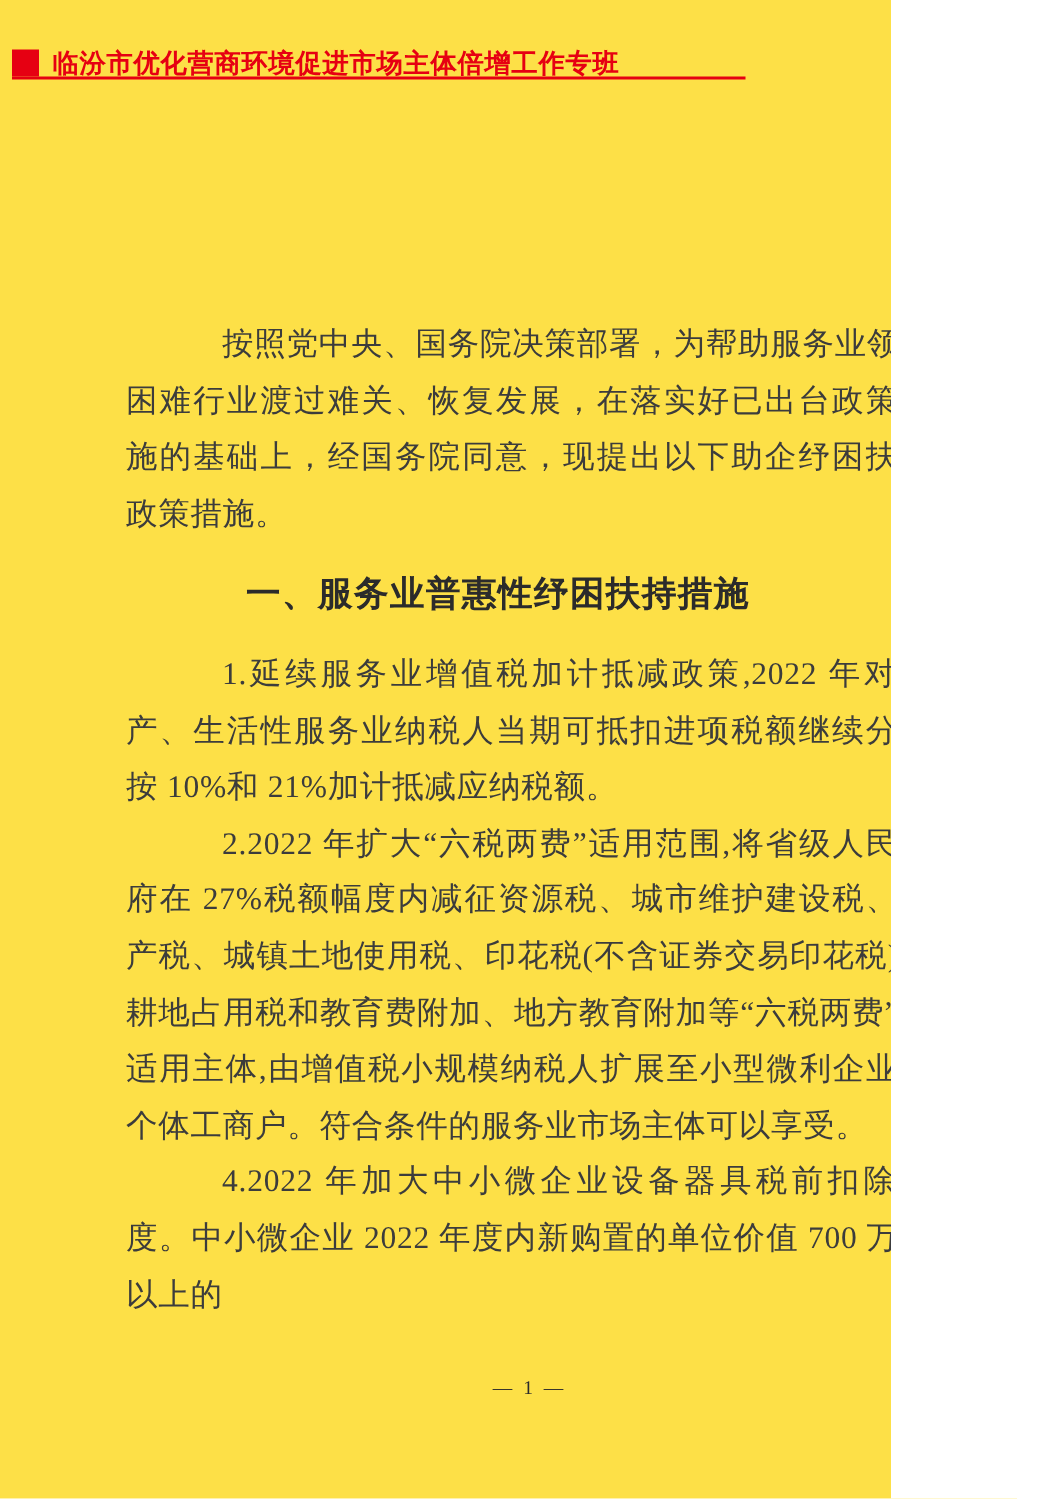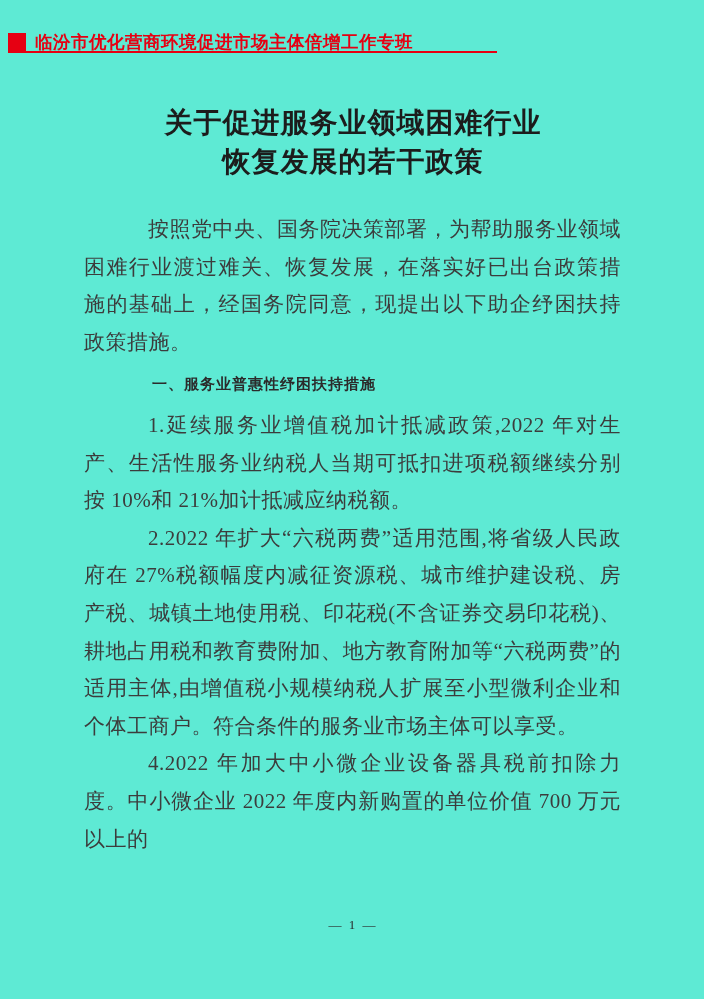--- a/index.html
+++ b/index.html
@@ -1,20 +1,20 @@
 <!DOCTYPE html>
 <html><head>
 <meta charset="utf-8">
 <style>
   html, body { margin: 0; padding: 0; background: #ffffff; }
   .page {
     position: relative;
-    width: 704px;
+    width: 594px;
     height: 999px;
-    background: #5eead4;
+    background: #fde047;
     overflow: hidden;
     font-family: "Liberation Serif", "DejaVu Serif", serif;
   }
   
   .letterhead {
     position: absolute;
     top: 30px;
     left: 8px;
     display: flex;
     align-items: center;
@@ -66,25 +66,25 @@
     color: #3c3c3c;
     text-align: justify;
     text-justify: inter-character;
   }
   .para {
     margin: 0;
     text-indent: 64px;
     letter-spacing: 0.5px;
   }
   .section-heading {
-    margin: 4px;
+    margin: 16px;
     text-indent: 64px;
     font-family: "Liberation Sans", "DejaVu Sans", sans-serif;
     font-weight: 700;
-    font-size: 15px;
+    font-size: 23px;
     line-height: 37.6px;
     color: #2b2b2b;
     letter-spacing: 1px;
   }
   
   .page-number {
     position: absolute;
     top: 917px;
     left: 0;
     width: 706px;
@@ -98,24 +98,20 @@
 <body>
 
 <div class="page">
 
   <div class="letterhead">
     <span class="red-square"></span>
     <span class="org-name">临汾市优化营商环境促进市场主体倍增工作专班</span>
   </div>
   <div class="letterhead-rule"></div>
 
-  <div class="doc-title">
-    <div>关于促进服务业领域困难行业</div>
-    <div>恢复发展的若干政策</div>
-  </div>
 
   <div class="doc-body">
     <p class="para">按照党中央、国务院决策部署，为帮助服务业领域困难行业渡过难关、恢复发展，在落实好已出台政策措施的基础上，经国务院同意，现提出以下助企纾困扶持政策措施。</p>
     <h2 class="section-heading">一、服务业普惠性纾困扶持措施</h2>
     <p class="para">1.延续服务业增值税加计抵减政策,2022 年对生产、生活性服务业纳税人当期可抵扣进项税额继续分别按 10%和 21%加计抵减应纳税额。</p>
     <p class="para">2.2022 年扩大“六税两费”适用范围,将省级人民政府在 27%税额幅度内减征资源税、城市维护建设税、房产税、城镇土地使用税、印花税(不含证券交易印花税)、耕地占用税和教育费附加、地方教育附加等“六税两费”的适用主体,由增值税小规模纳税人扩展至小型微利企业和个体工商户。符合条件的服务业市场主体可以享受。</p>
     <p class="para">4.2022 年加大中小微企业设备器具税前扣除力度。中小微企业 2022 年度内新购置的单位价值 700 万元以上的</p>
   </div>
 
   <div class="page-number">— 1 —</div>

